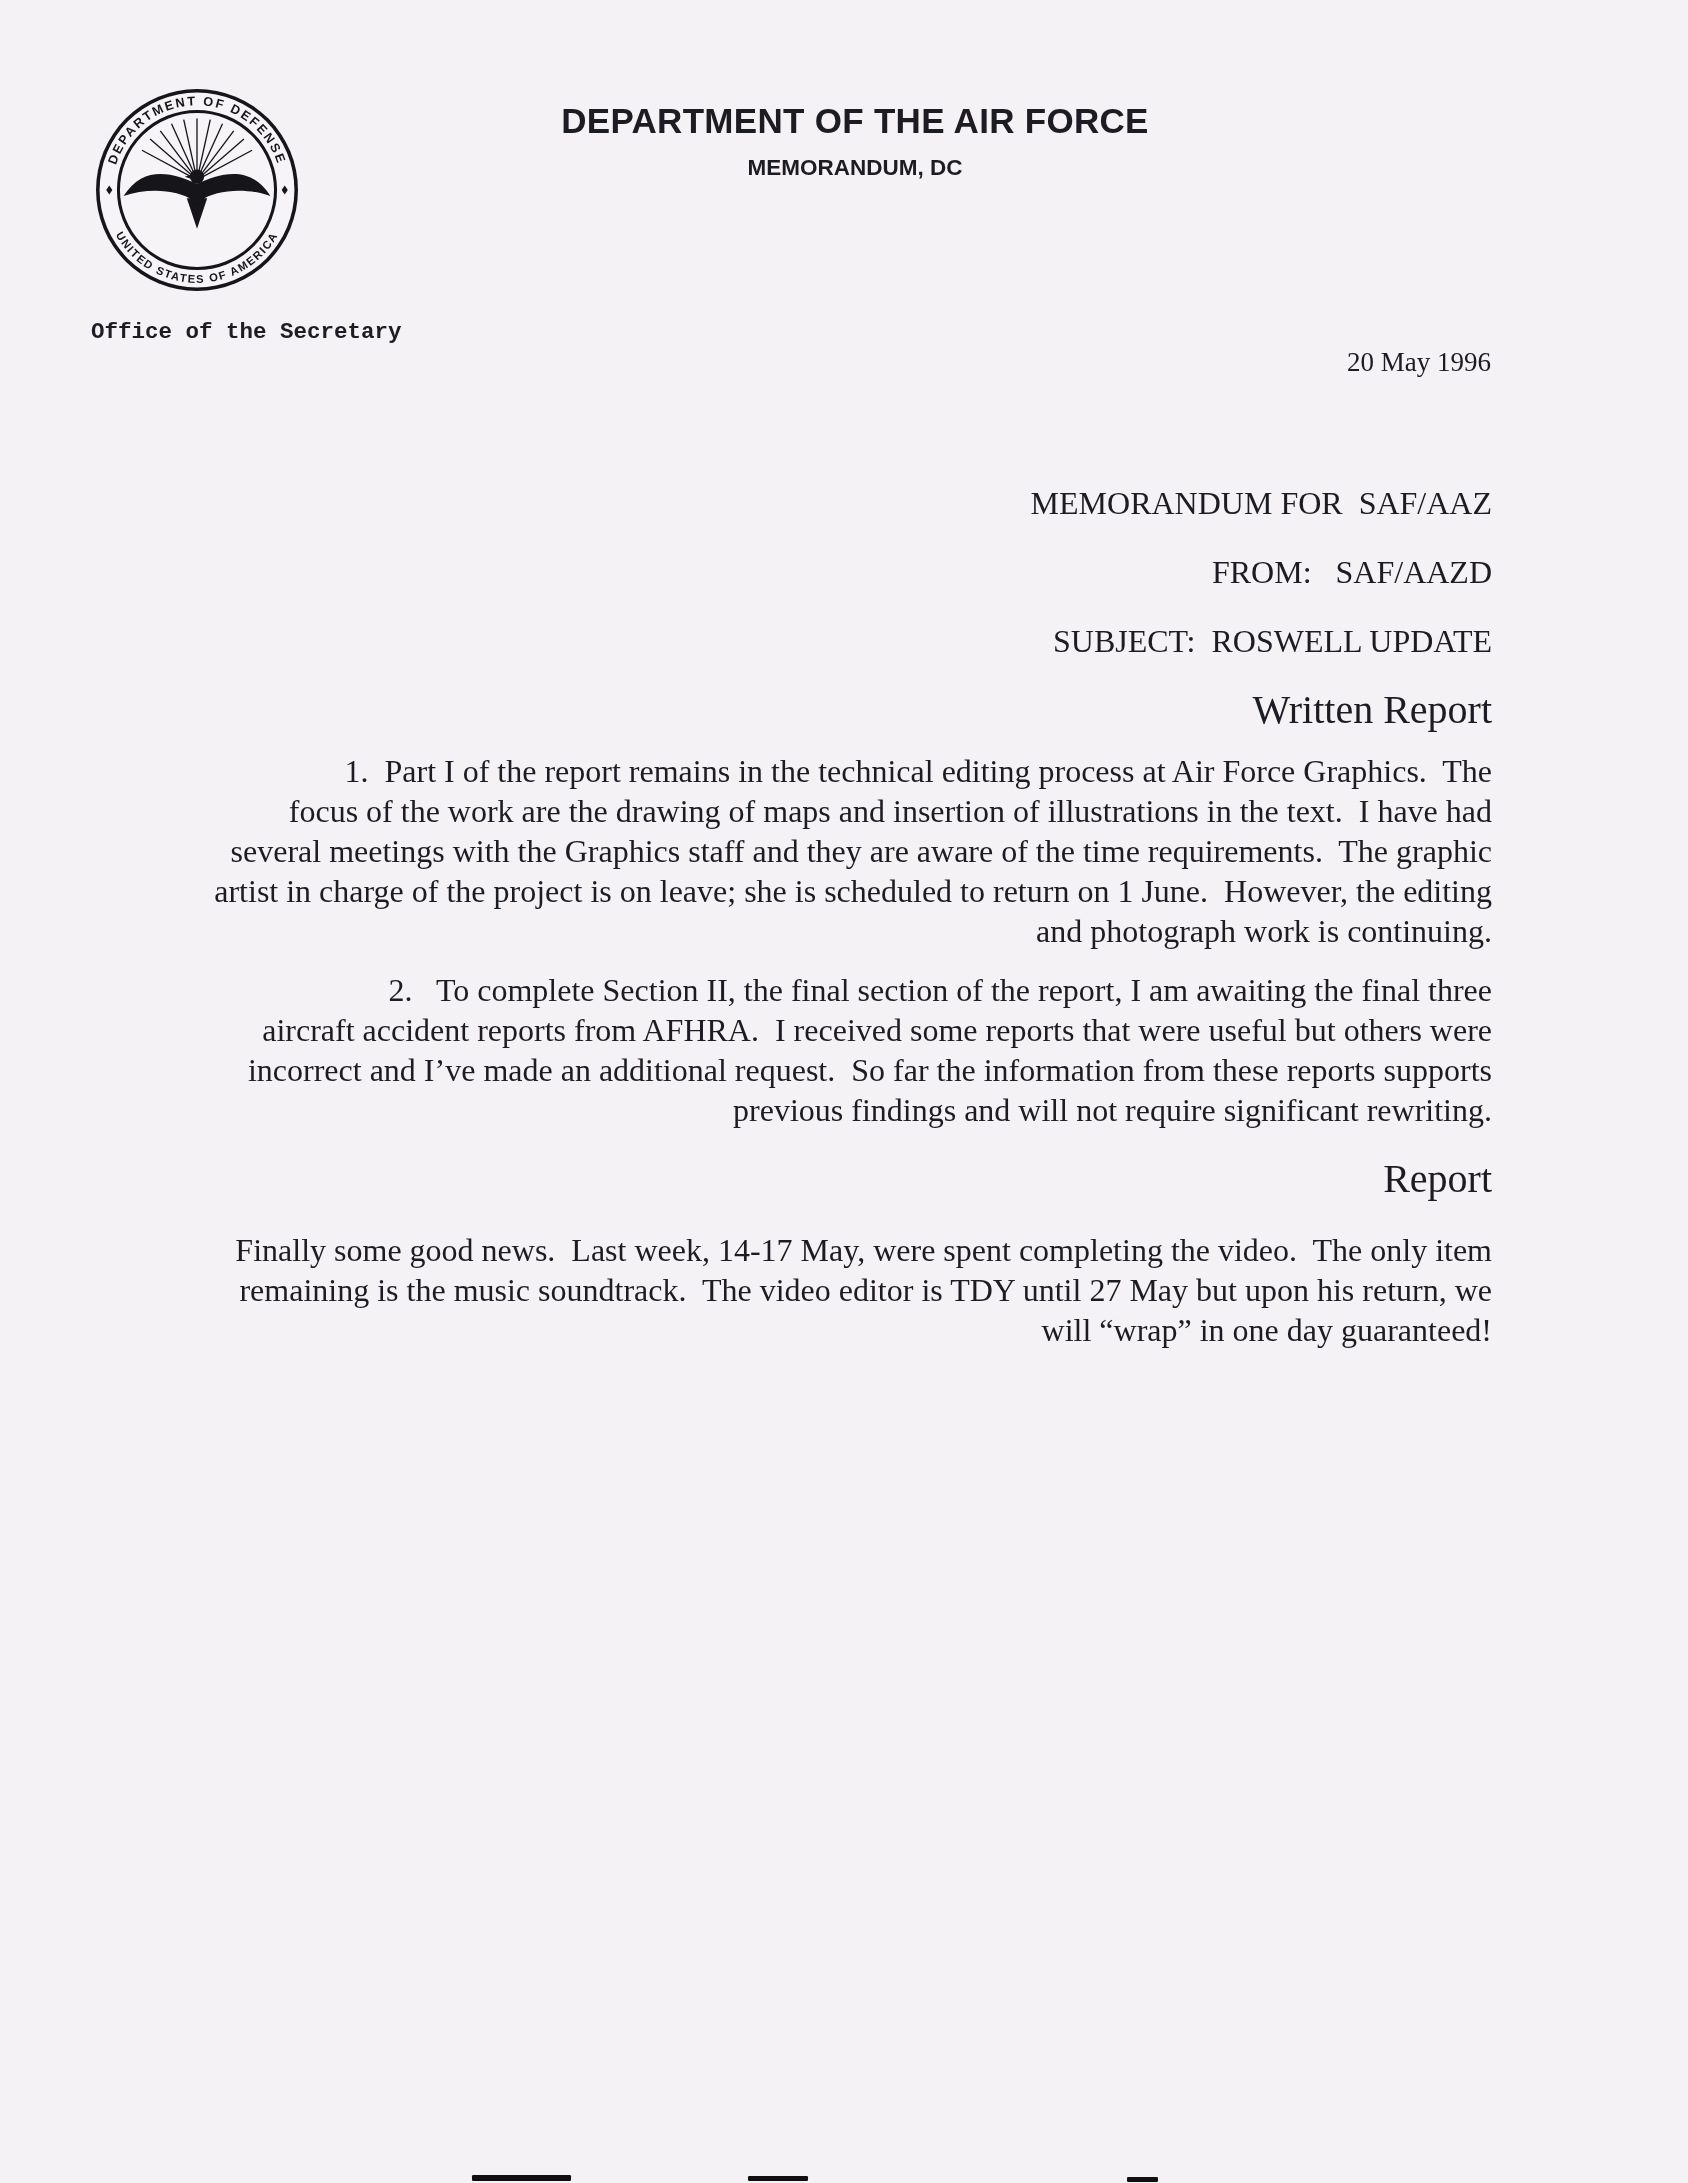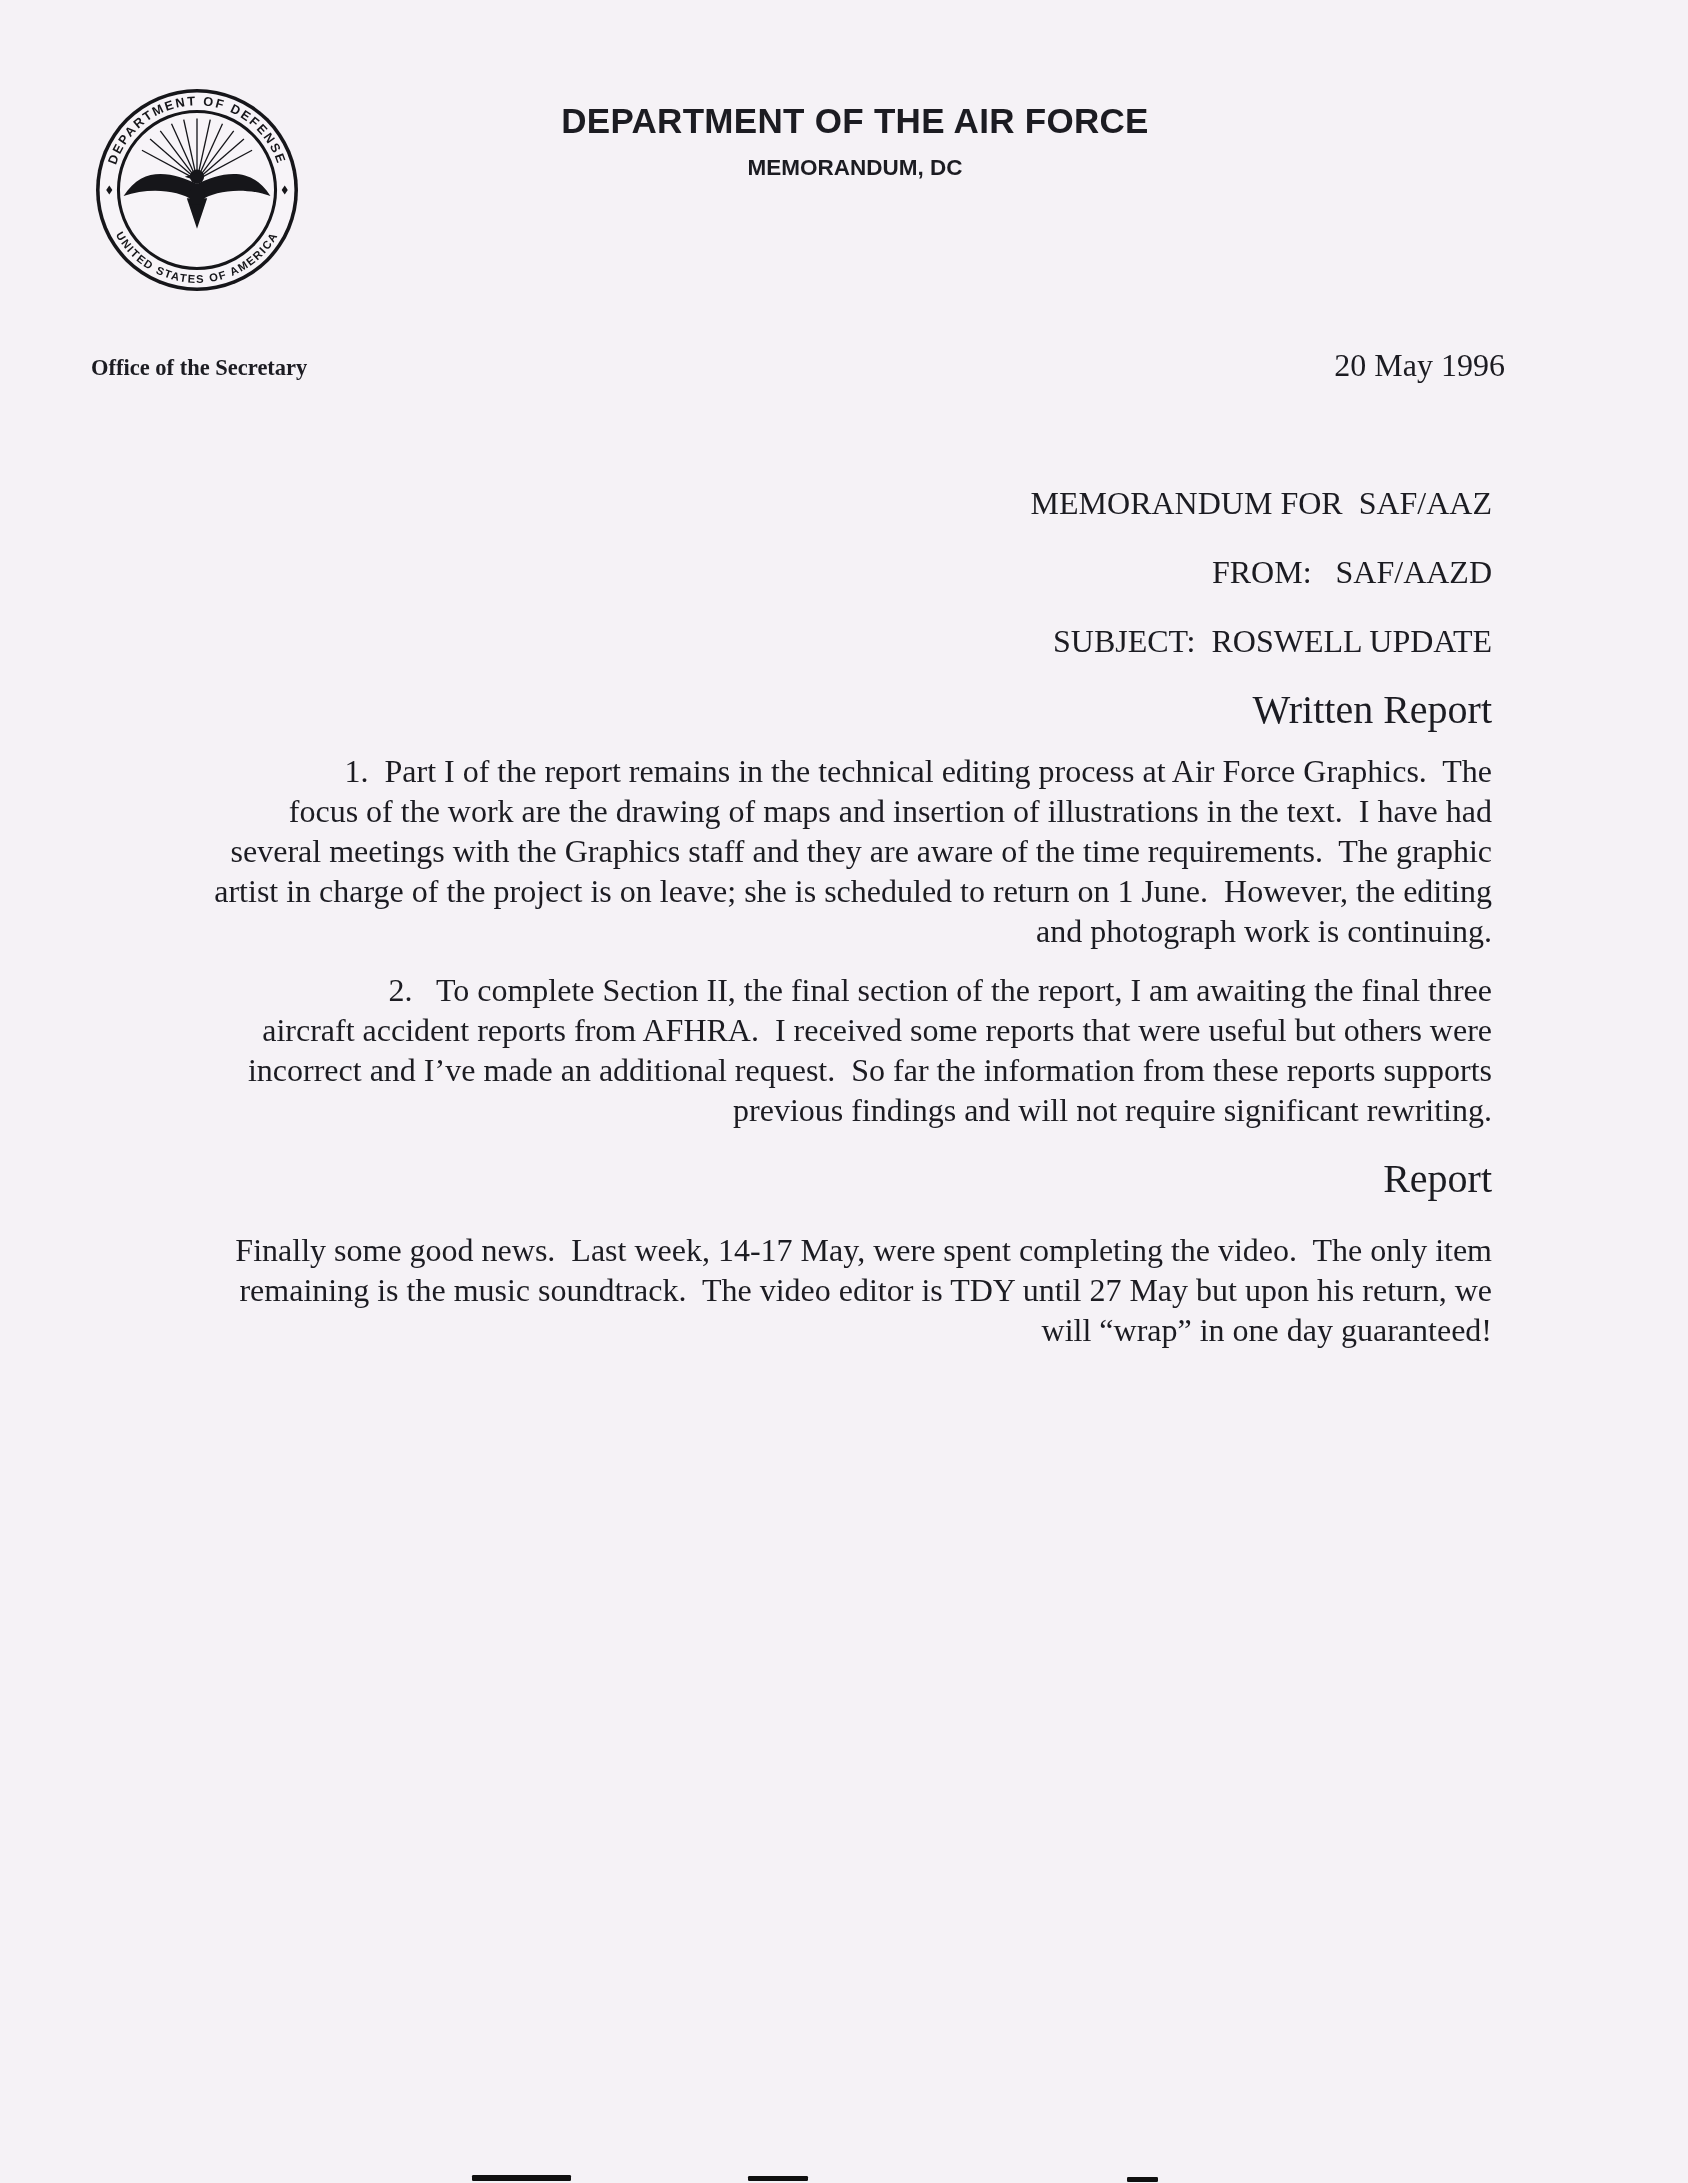--- a/index.html
+++ b/index.html
@@ -30,30 +30,29 @@
     font-family: "Liberation Sans", sans-serif;
     font-weight: bold;
     padding-left: 21px;
   }
   .letterhead .dept { font-size: 35px; letter-spacing: 0.3px; }
   .letterhead .loc  { font-size: 22.5px; margin-top: 14px; }
   .office {
     position: absolute;
     left: 91px;
     top: 319px;
-    font-family: Liberation Serif, serif;
+    font-family: Liberation Mono, monospace;
     font-weight: bold;
     font-size: 22.5px;
-    margin-top: 36px;
   }
   .date {
     position: absolute;
     top: 347px;
-    right: 184px;
-    font-size: 32px;
+    right: 198px;
+    font-size: 27px;
   }
   .doc-body {
     position: absolute;
     left: 194px;
     top: 483px;
     width: 1298px;
     font-size: 32px;
     line-height: 40px;
     text-align: right;
   }

